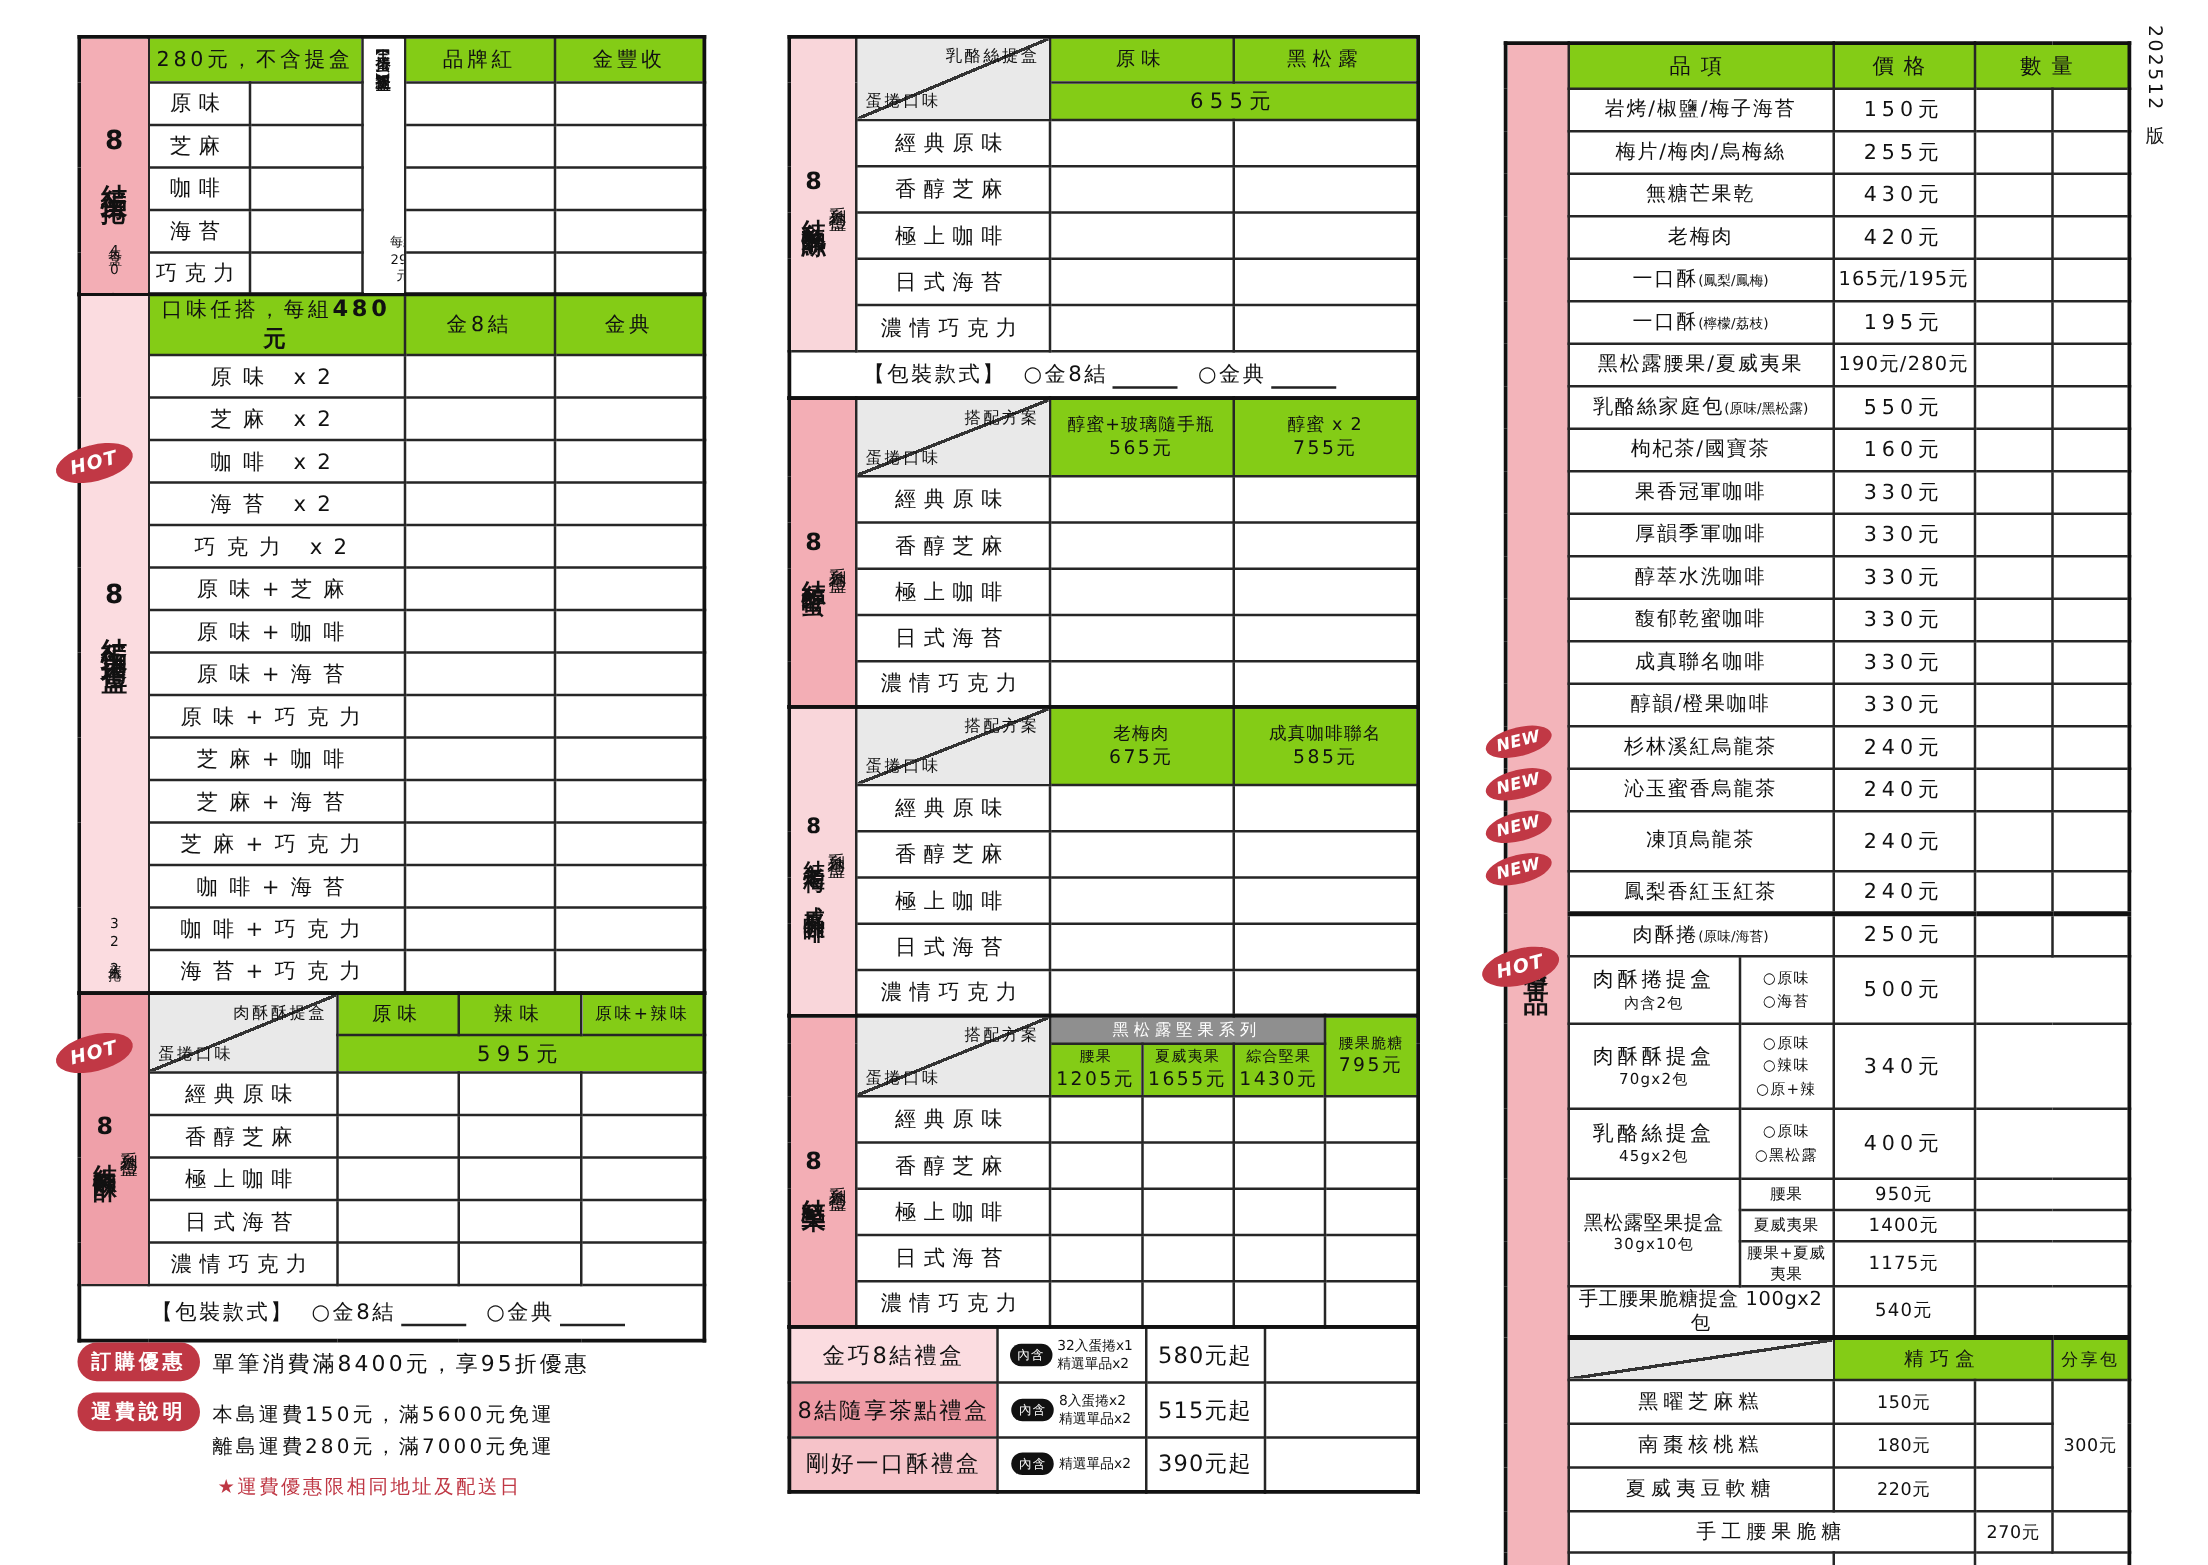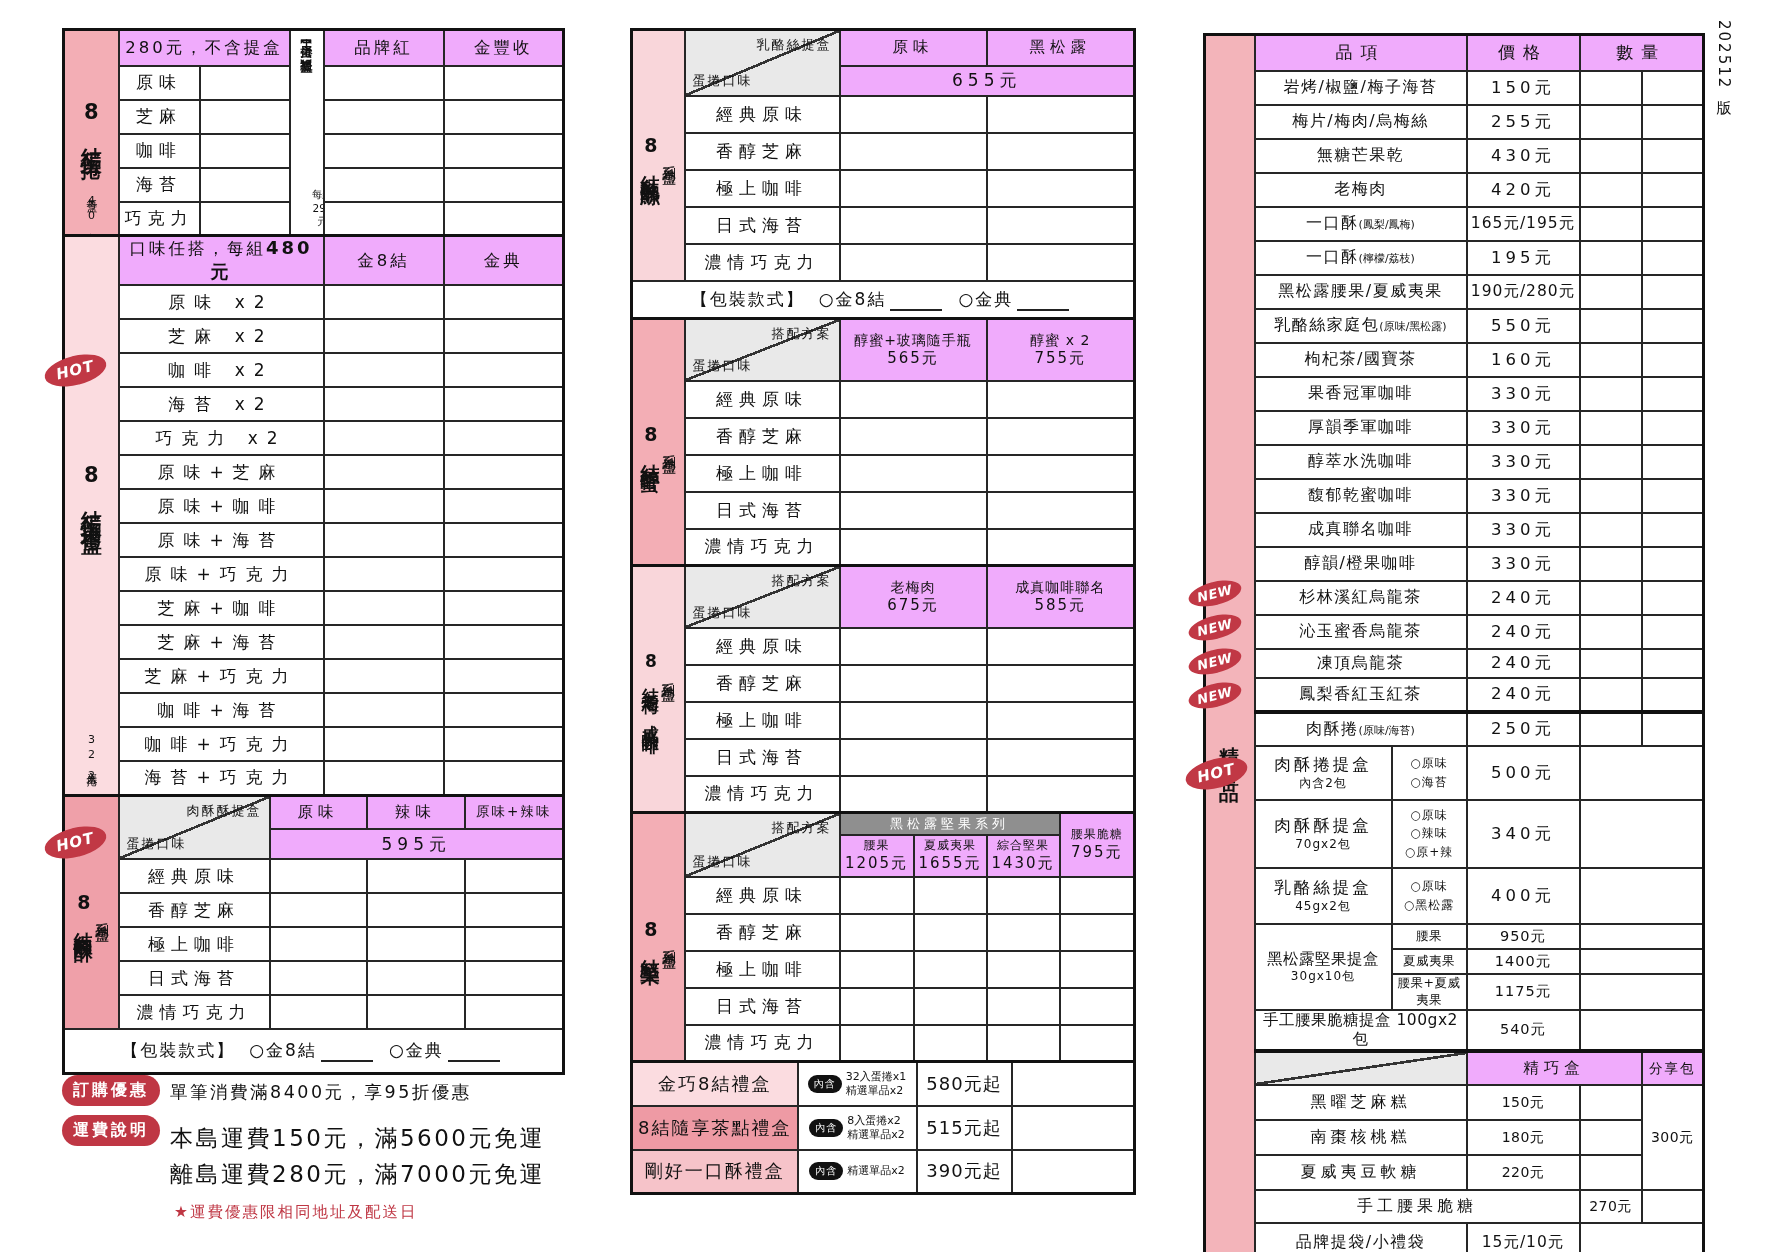--- a/index.html
+++ b/index.html
@@ -8,21 +8,21 @@
   font-family:"DejaVu Sans","Liberation Sans",sans-serif;color:#111}
 .sec{position:absolute}
 .col-left{left:62px;top:28px;width:500px}
 .col-mid{left:630px;top:28px;width:503px}
 .col-right{left:1203px;top:33px;width:499px}
 
 table.grid{border-collapse:collapse;table-layout:fixed;border:3px solid #111}
 table.grid + table.grid{margin-top:-3px}
 .grid td{border:2px solid #262626;text-align:center;vertical-align:middle;padding:0;overflow:hidden}
 
-.hd{background:#f0abfc}
+.hd{background:#84cc16}
 .hd17{font-size:16.5px;letter-spacing:3px}
 .hd16{font-size:15.5px;letter-spacing:5px}
 .hd13{font-size:13.5px;letter-spacing:2px}
 .hd b{font-size:18px}
 .priceSpan{font-size:17px;letter-spacing:5px}
 .grp{background:#8f8f8f;color:#fff;font-size:13px;letter-spacing:4px}
 
 .fl{font-size:17px;letter-spacing:6px}
 .combo{font-size:17px;letter-spacing:9px}
 .q{border-left:2px solid #979797;border-right:2px solid #979797}
@@ -83,21 +83,21 @@
 tr.bt td{border-top:4px solid #111}
 
 .badge{position:absolute;background:#c13845;color:#fff;font-weight:bold;font-style:italic;border-radius:50%;transform:rotate(-14deg);z-index:6;line-height:1;text-align:center}
 .hotb{font-size:15px;padding:7px 12px;letter-spacing:1px}
 .newb{font-size:13px;padding:5px 9px;letter-spacing:0.5px}
 
 .notes{position:relative}
 .note-row{display:flex;align-items:flex-start;margin-bottom:9px}
 .pill{flex:none;background:#bf3744;color:#fff;font-weight:bold;font-size:16px;letter-spacing:3px;padding:5px 11px;border-radius:17px;margin-right:10px}
 .ntext{font-size:17.5px;letter-spacing:2.5px;padding-top:5px}
-.ntext2{font-size:23px;letter-spacing:2.5px;line-height:1.6;padding-top:5px}
+.ntext2{font-size:16px;letter-spacing:2.5px;line-height:1.6;padding-top:5px}
 .nstar{color:#bf3744;font-size:15.5px;letter-spacing:2px;margin-left:112px;margin-top:2px}
 .version{position:absolute;left:1714px;top:20px;writing-mode:vertical-rl;font-size:15px;letter-spacing:2px}
 </style>
 </head>
 <body>
 
 <section class="sec col-left">
 
   <table class="grid" style="width:500px">
     <colgroup>
@@ -736,21 +736,21 @@
           <td class="iprice wide">240元</td>
           <td class="q"></td>
           <td class="q"></td>
         </tr>
         <tr style="height: 34px;">
           <td colspan="2" class="iname">沁玉蜜香烏龍茶</td>
           <td class="iprice wide">240元</td>
           <td class="q"></td>
           <td class="q"></td>
         </tr>
-        <tr style="height: 29px;">
+        <tr style="height: 48px;">
           <td colspan="2" class="iname">凍頂烏龍茶</td>
           <td class="iprice wide">240元</td>
           <td class="q"></td>
           <td class="q"></td>
         </tr>
         <tr style="height: 34px;">
           <td colspan="2" class="iname">鳳梨香紅玉紅茶</td>
           <td class="iprice wide">240元</td>
           <td class="q"></td>
           <td class="q"></td>

